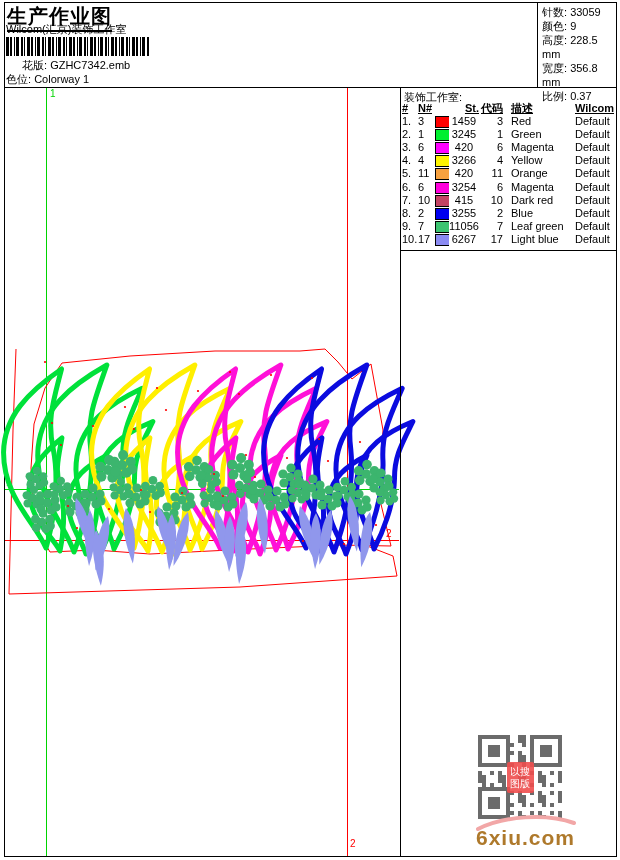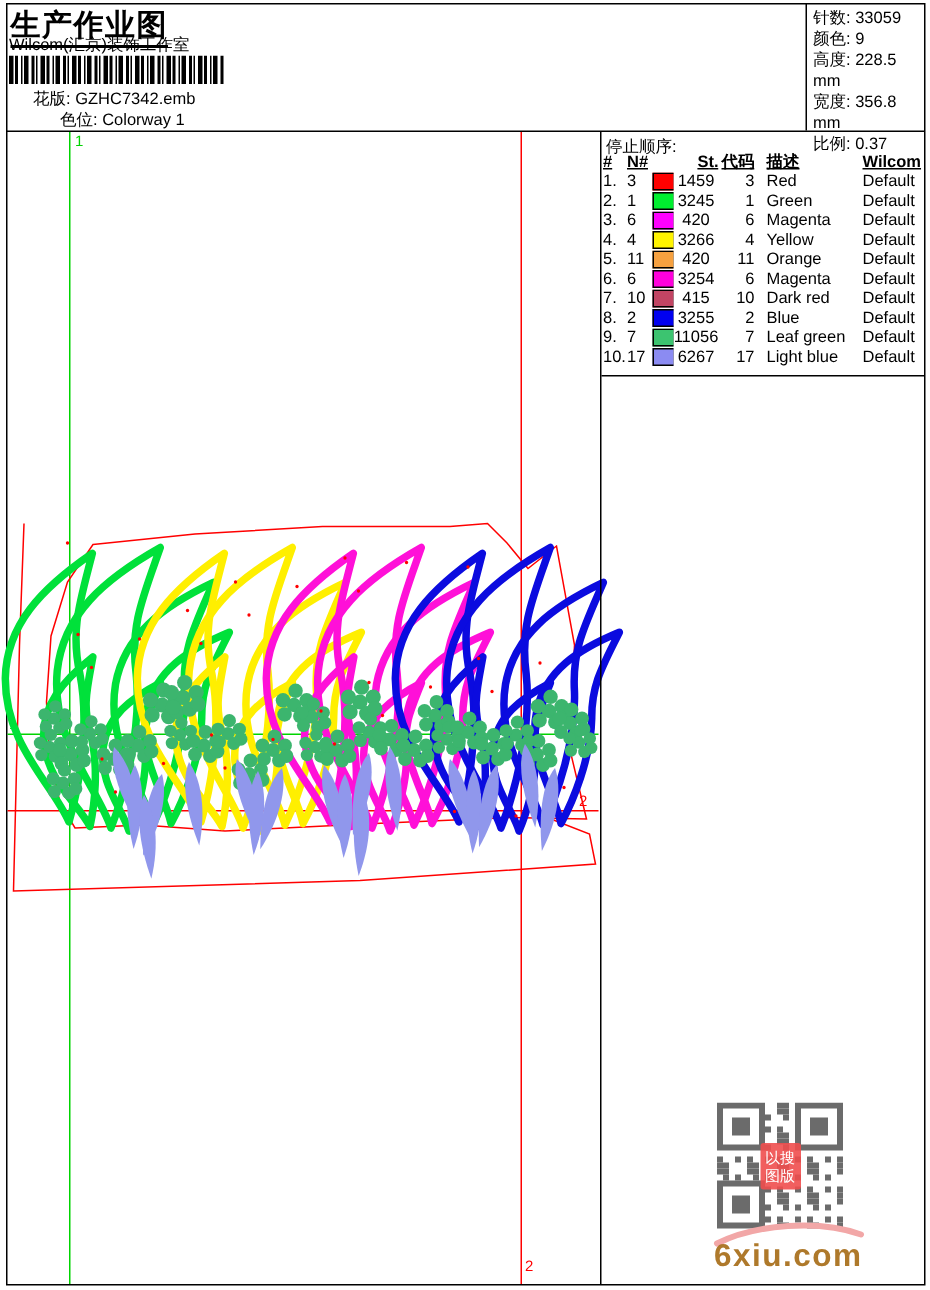--- a/index.html
+++ b/index.html
@@ -7,21 +7,21 @@
        font-family:"Liberation Sans","DejaVu Sans",sans-serif;color:#000;}
   .abs{position:absolute;}
   #page-frame{left:4px;top:2px;width:611px;height:853px;border:1px solid #000;}
   #design-svg{left:0;top:0;z-index:1;pointer-events:none;}
   
   #page-title{left:7px;top:3px;font-size:20px;font-weight:bold;letter-spacing:1px;
               border-bottom:2px solid #000;padding-bottom:0;z-index:2;}
   #studio-line{left:6px;top:22px;font-size:11px;z-index:2;}
   #barcode-svg{left:6px;top:37px;z-index:2;}
   #design-line{left:22px;top:58px;font-size:11px;z-index:2;}
-  #colorway-line{left:6px;top:72px;font-size:11px;z-index:2;padding-left:34px;}
+  #colorway-line{left:6px;top:72px;font-size:11px;z-index:2;}
   
   #info-box{left:537px;top:2px;width:78px;height:85px;border-left:1px solid #000;
             padding:3px 0 0 4px;box-sizing:border-box;font-size:11px;line-height:14px;z-index:2;}
   
   #header-sep{left:4px;top:87px;width:612px;border-top:1px solid #000;z-index:2;}
   #panel-border{left:400px;top:88px;height:768px;border-left:1px solid #000;z-index:2;}
   #table-bottom-rule{left:401px;top:250px;width:215px;border-top:1px solid #000;z-index:2;}
   
   #stop-title{left:404px;top:90px;font-size:11px;z-index:2;}
   #stop-table{left:402px;top:102px;z-index:2;}
@@ -103,21 +103,21 @@
   <div><span>颜色:</span> <span>9</span></div>
   <div><span>高度:</span> <span>228.5 mm</span></div>
   <div><span>宽度:</span> <span>356.8 mm</span></div>
   <div><span>比例:</span> <span>0.37</span></div>
 </div>
 
 <div class="abs" id="header-sep"></div>
 <div class="abs" id="panel-border"></div>
 <div class="abs" id="table-bottom-rule"></div>
 
-<div class="abs" id="stop-title">停止顺序:</div>
+<div class="abs" id="stop-title">装饰工作室:</div>
 <div class="abs" id="stop-table">
 <table>
   <thead>
   <tr>
     <th class="c-seq">#</th>
     <th class="c-n">N#</th>
     <th class="c-sw"></th>
     <th class="c-st">St.</th>
     <th class="c-code">代码</th>
     <th class="c-desc">描述</th>

